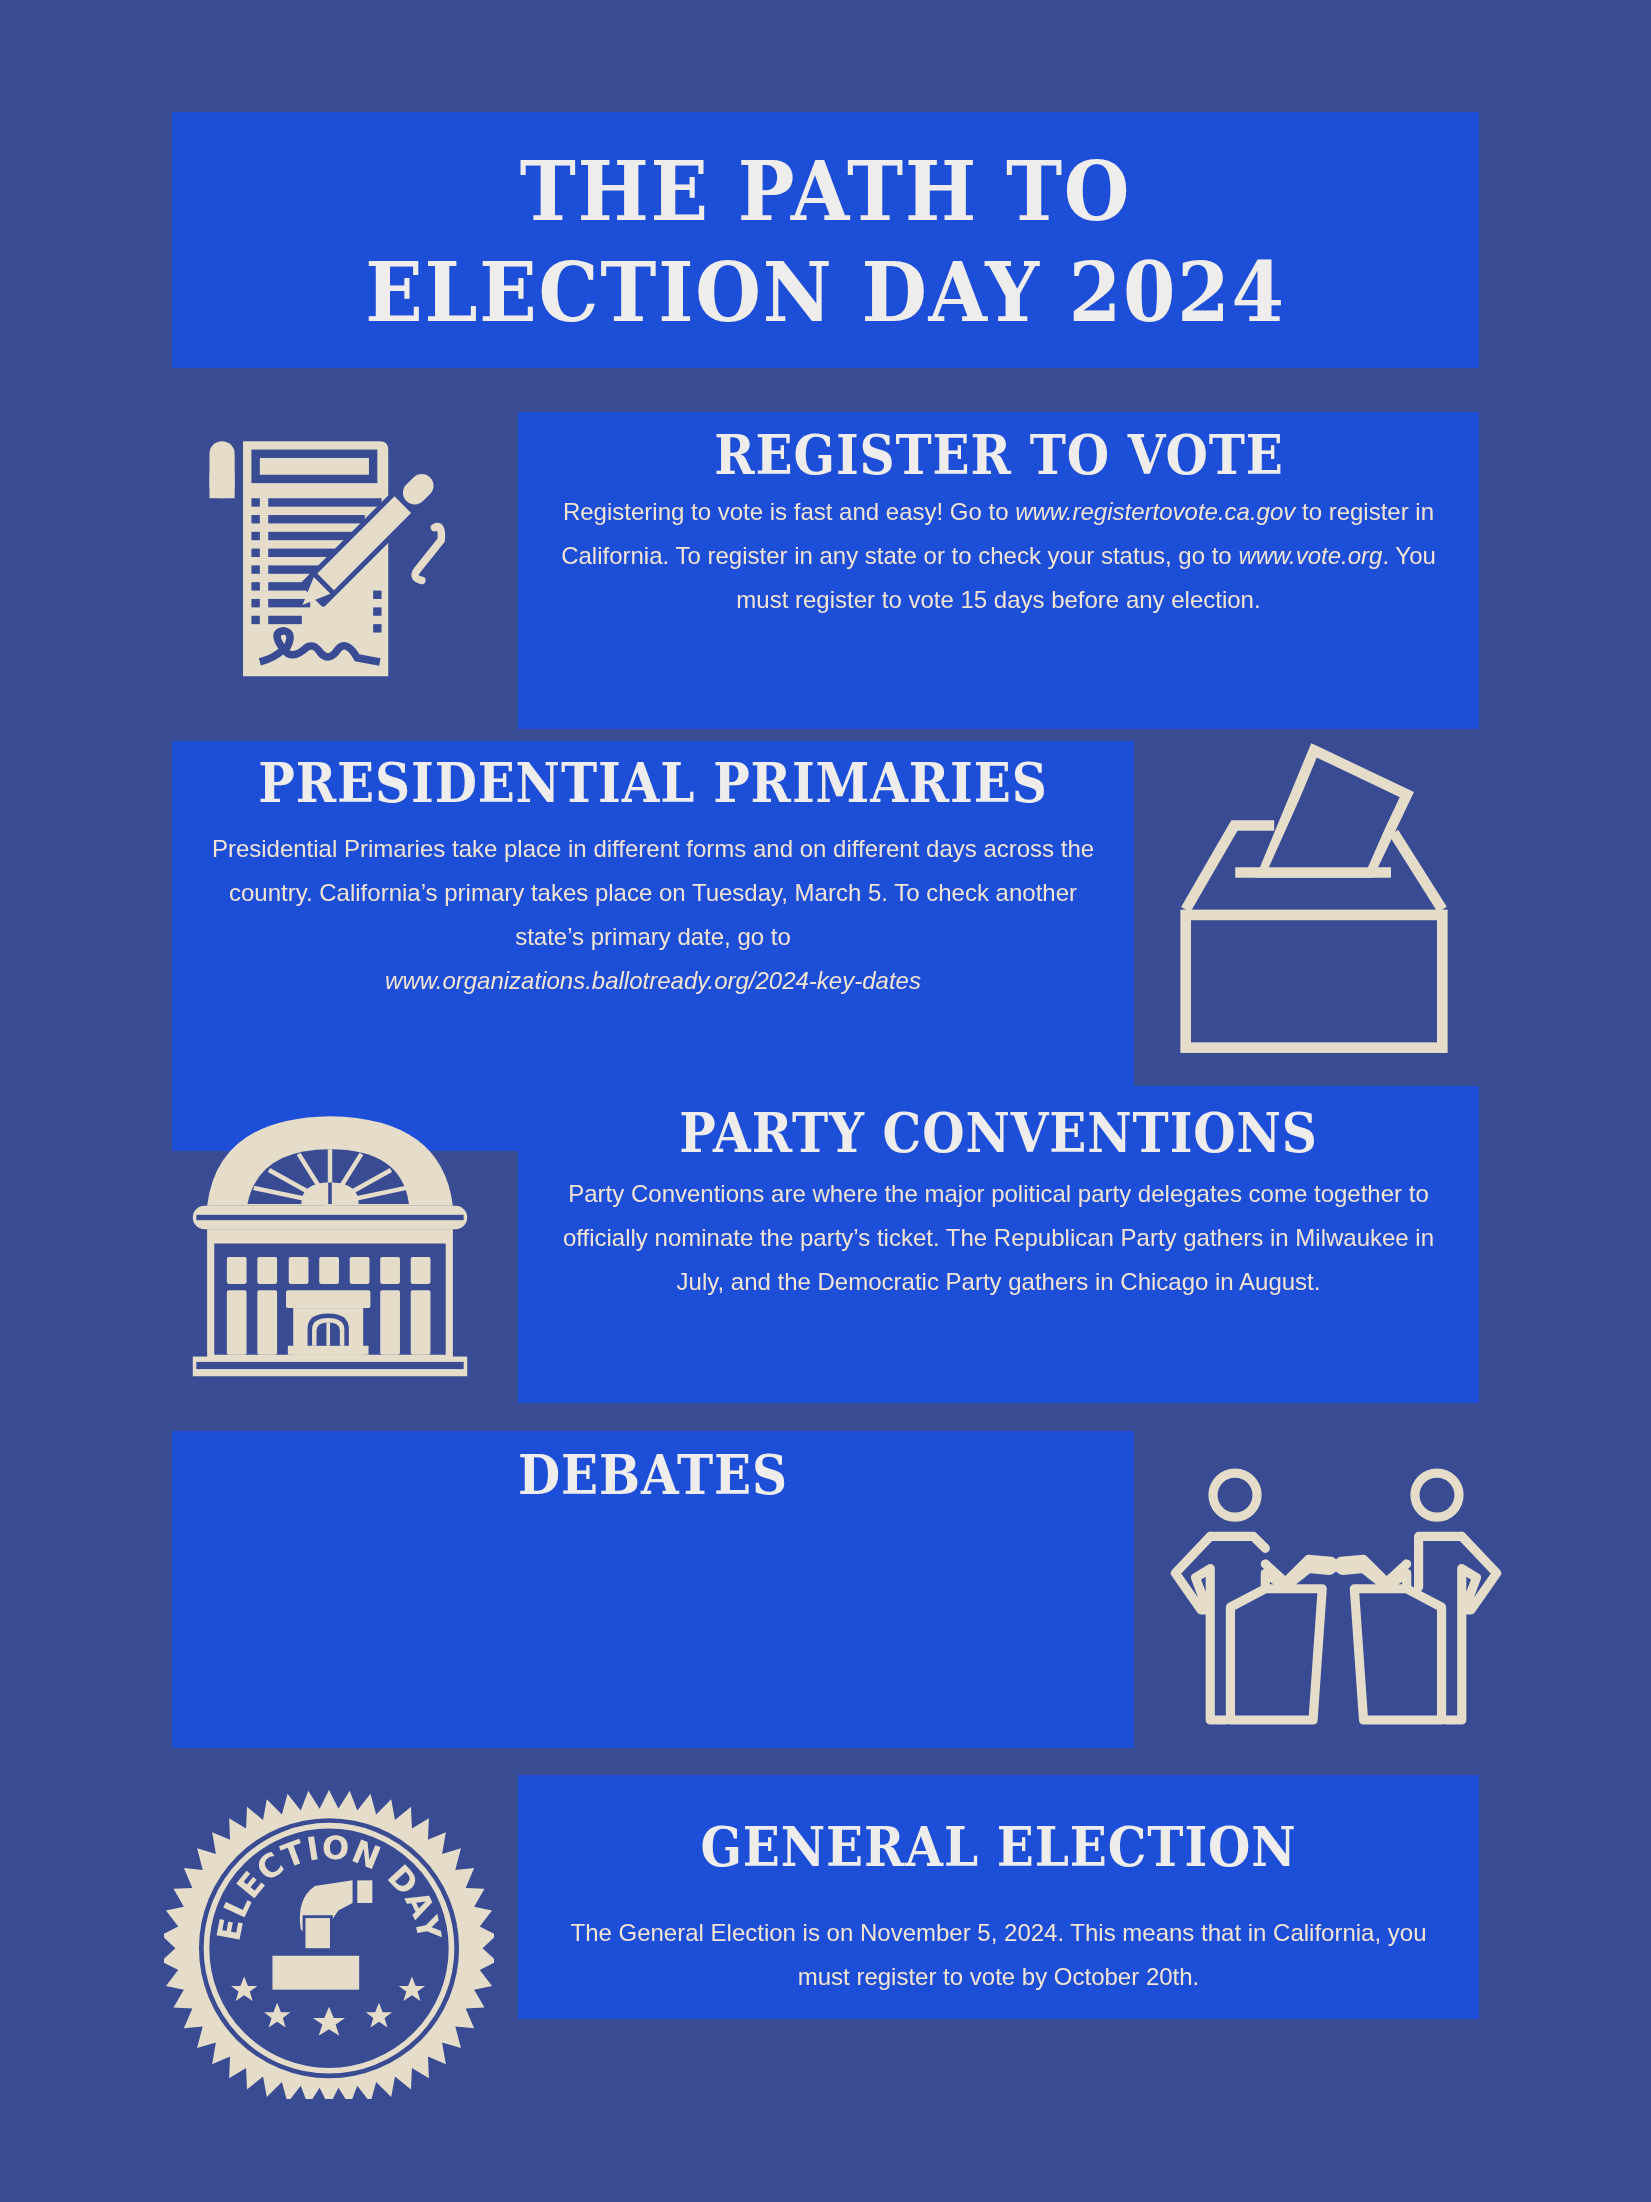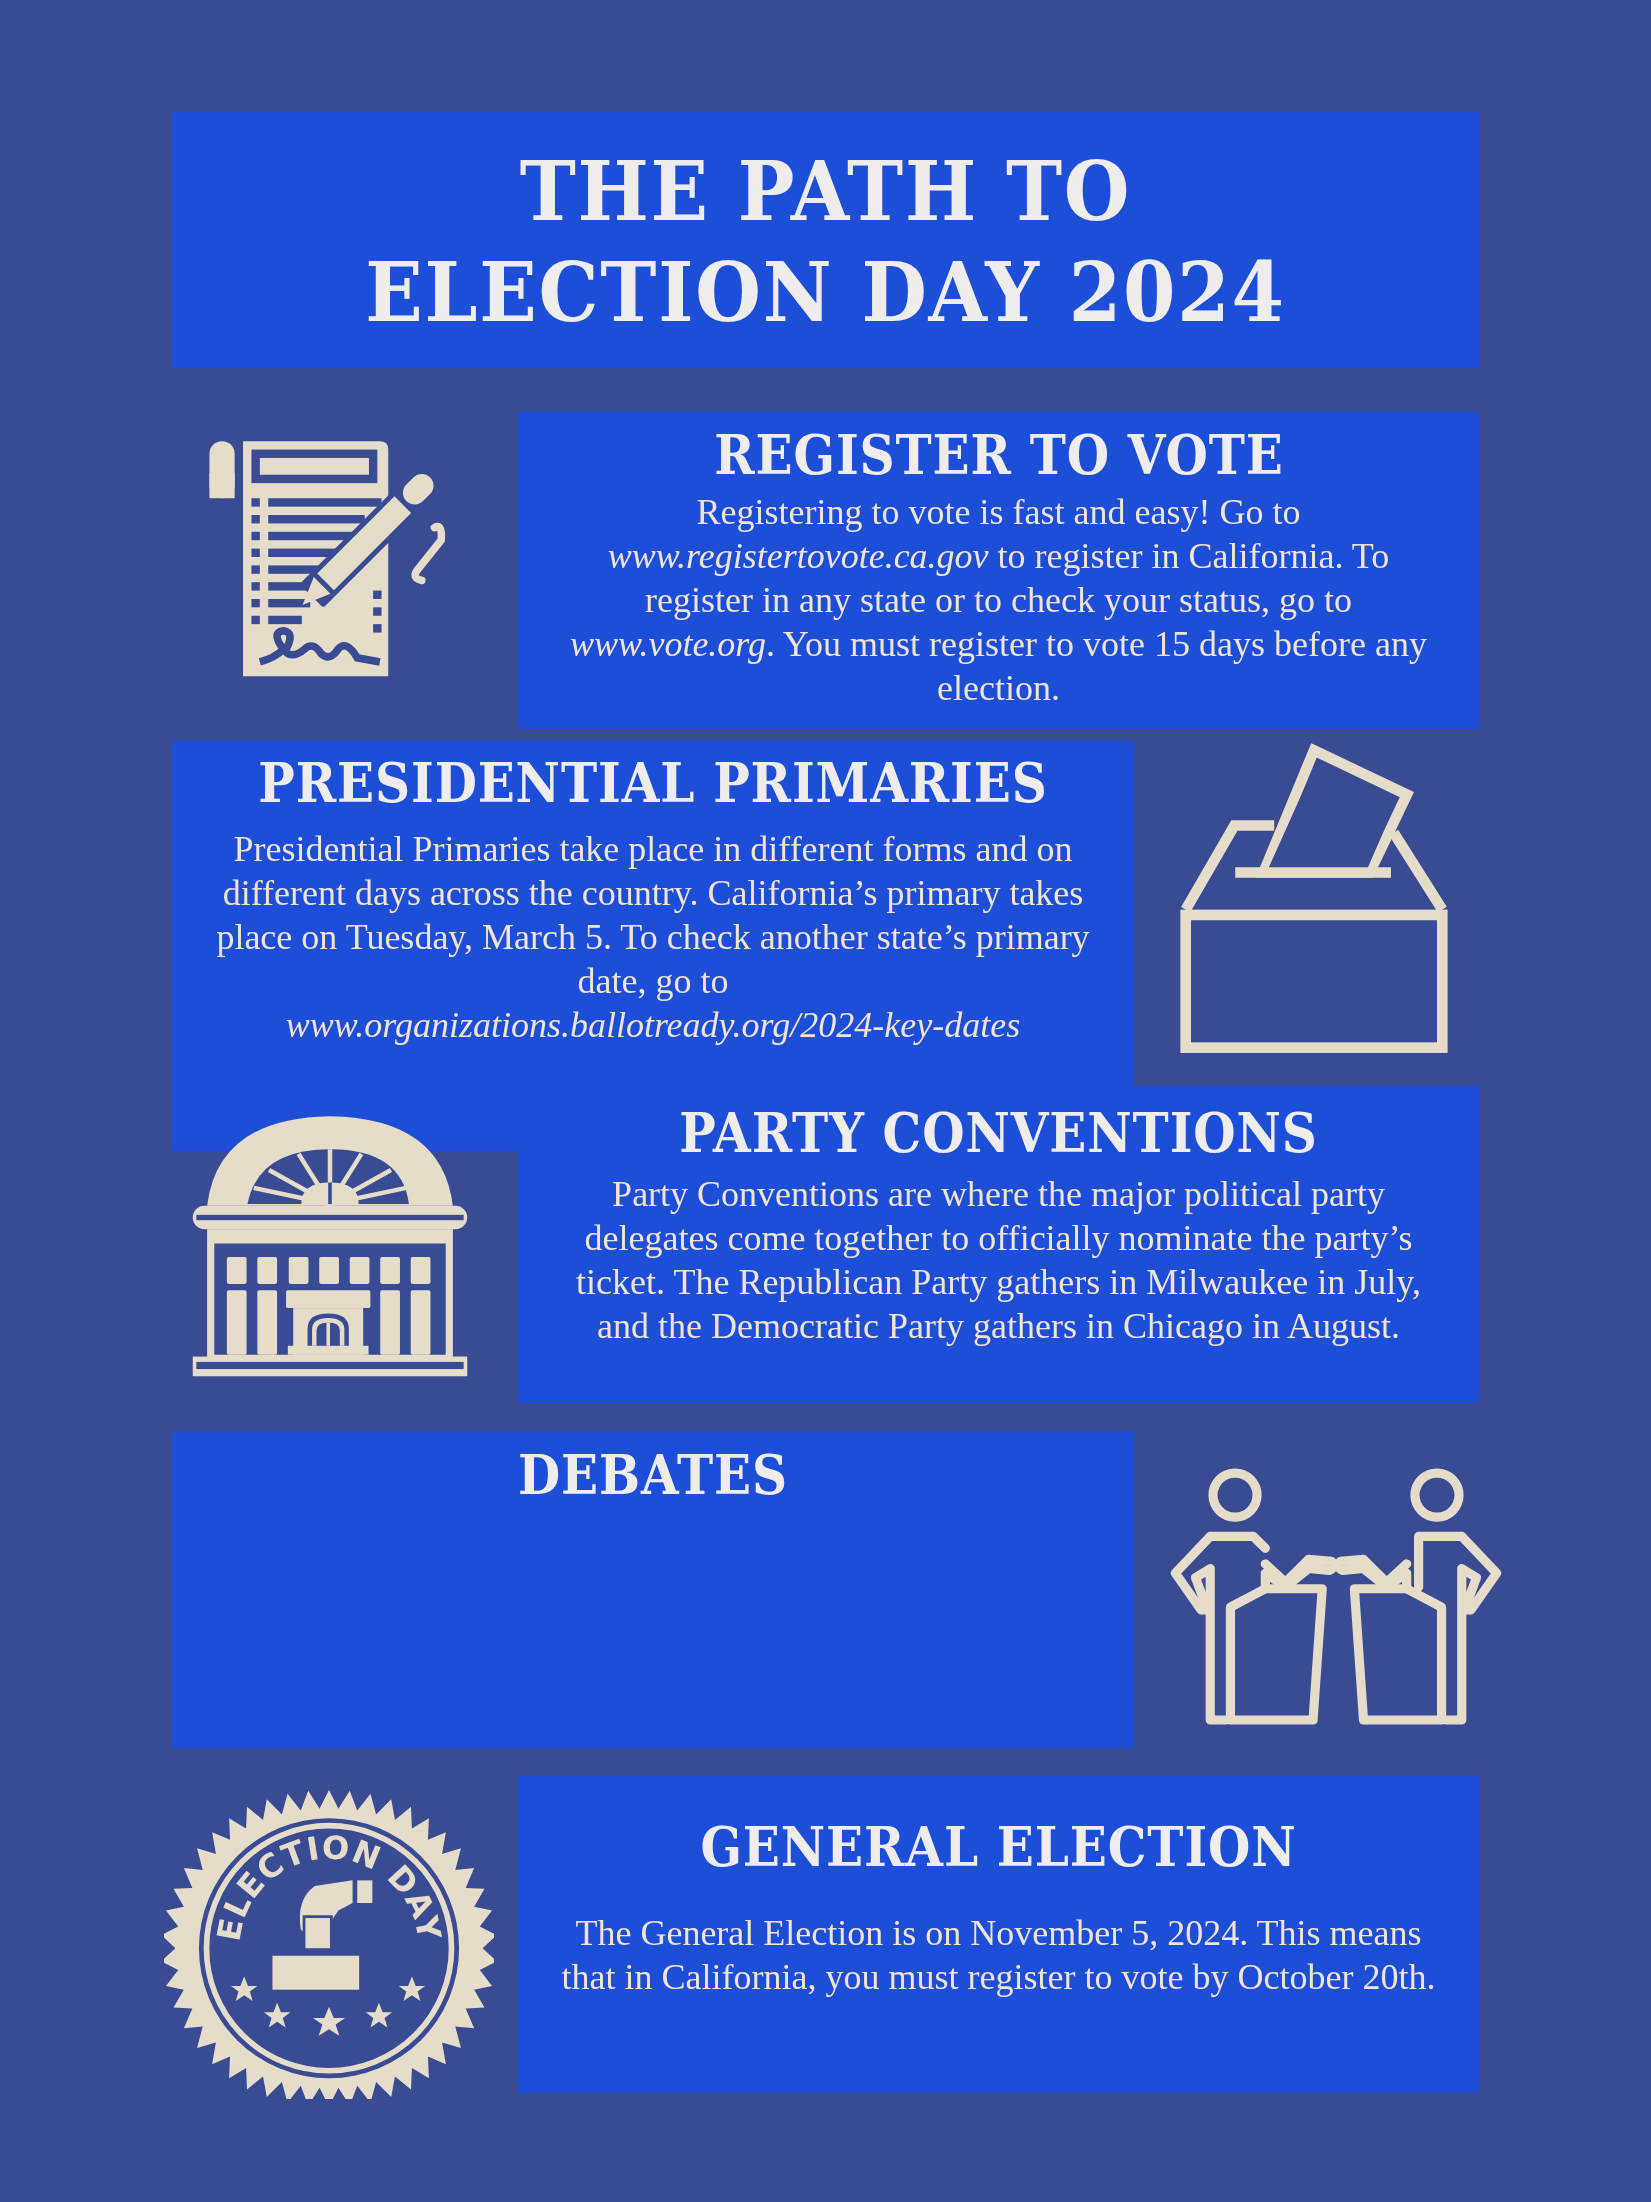--- a/index.html
+++ b/index.html
@@ -33,35 +33,35 @@
       font-weight:bold;
       color:#EFEDEC;
       font-size:54px;
       line-height:61px;
       letter-spacing:1px;
       margin:0;
       white-space:nowrap;
       transform:scaleX(0.9);
     }
     .body-text {
-      font-family:Liberation Serif, serif;
-      font-size:36px;
+      font-family:Liberation Sans, sans-serif;
+      font-size:24px;
       line-height:44px;
       color:#F2E4D2;
       margin:0;
     }
     .body-text em { font-style:italic; }
     .right-box { left:518px; width:961px; }
     .left-box  { left:172px; width:962px; }
 
     #register  { top:412px;  height:317px; padding:13.4px 32.5px 0; }
     #primaries { top:741px;  height:410px; padding:11.5px 21px 0; }
     #conventions { top:1086px; height:317px; padding:17px 29px 0; }
     #debates   { top:1431px; height:317px; padding:14px 21px 0; }
-    #general   { top:1775px; height:318px; padding:42px 29px 0; }
+    #general   { top:1775px; height:244px; padding:42px 29px 0; }
     #general .section-title { margin-bottom:32.5px; }
     #debates .section-title { margin-bottom:9.6px; }
     #conventions .section-title { margin-bottom:7.6px; }
     #register .section-title { margin-bottom:3.8px; }
     #primaries .section-title { margin-bottom:13.4px; }
 
     .icon { position:absolute; }
     .icon svg { display:block; width:100%; height:100%; }
   </style>
 </head>

